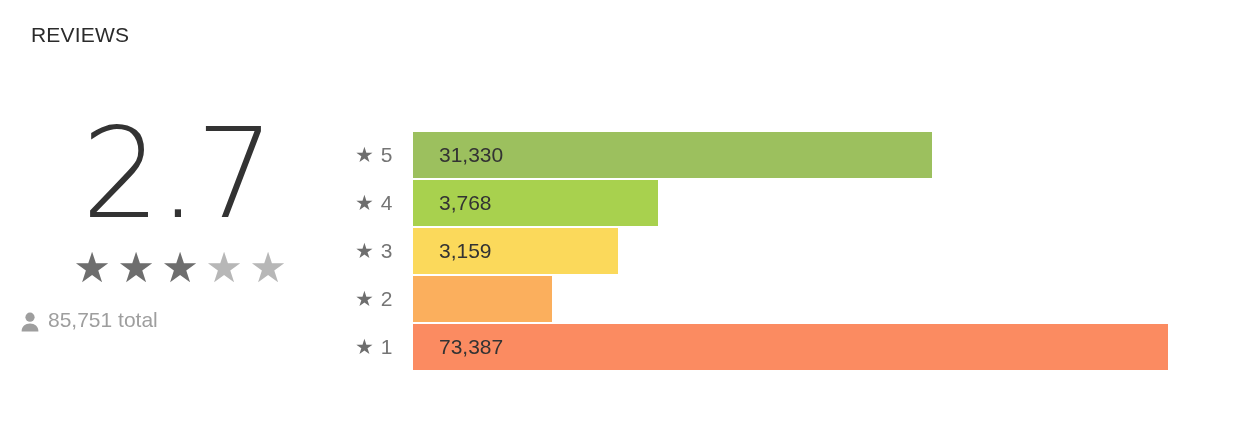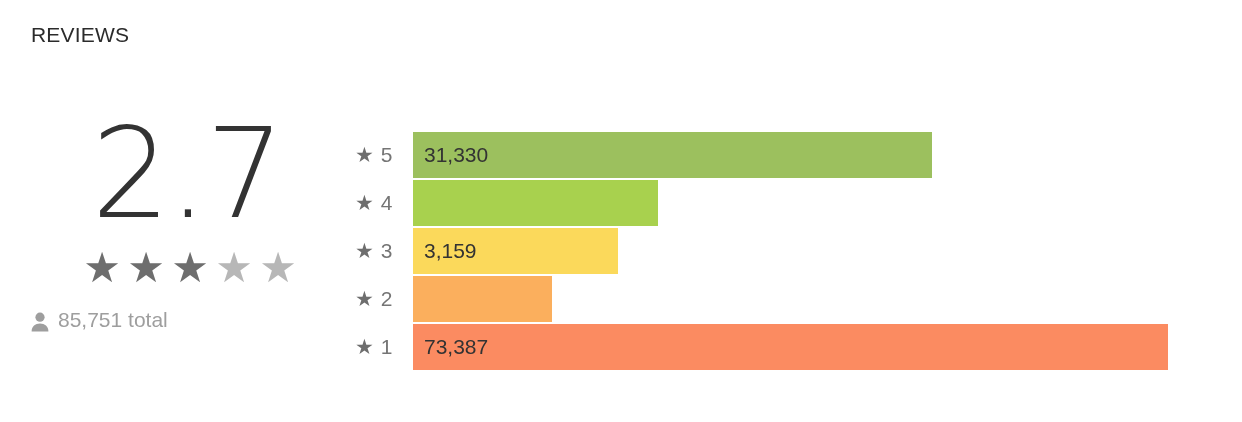--- a/index.html
+++ b/index.html
@@ -31,21 +31,21 @@
     line-height: 26px;
     color: #2b2b2b;
     letter-spacing: 0.2px;
     font-weight: 400;
     white-space: nowrap;
   }
 
   
   .rating-summary {
     position: absolute;
-    left: 30px;
+    left: 20px;
     top: 112px;
     width: 320px;
     text-align: center;
   }
 
   .rating-score {
     font-size: 124px;
     line-height: 124px;
     font-weight: 100;
     color: #333333;
@@ -137,21 +137,21 @@
   .bar {
     position: absolute;
     left: 0;
     top: 0;
     height: 46px;
     border-radius: 0;
   }
 
   .bar-value {
     position: absolute;
-    left: 11px;
+    left: 26px;
     top: 0;
     height: 46px;
     line-height: 46px;
     font-size: 21px;
     color: #333333;
     white-space: nowrap;
     z-index: 2;
   }
 </style>
 </head>
@@ -198,20 +198,21 @@
       </div>
     </div>
 
     <div class="hist-row">
       <div class="hist-label">
         <span class="label-star">★</span>
         <span class="label-num">4</span>
       </div>
       <div class="bar-area">
         <div class="bar" style="width: 245px; background: rgb(168, 209, 78);"></div>
+        <div class="bar-value">3,768</div>
       </div>
     </div>
 
     <div class="hist-row">
       <div class="hist-label">
         <span class="label-star">★</span>
         <span class="label-num">3</span>
       </div>
       <div class="bar-area">
         <div class="bar" style="width: 205px; background: rgb(251, 217, 91);"></div>

